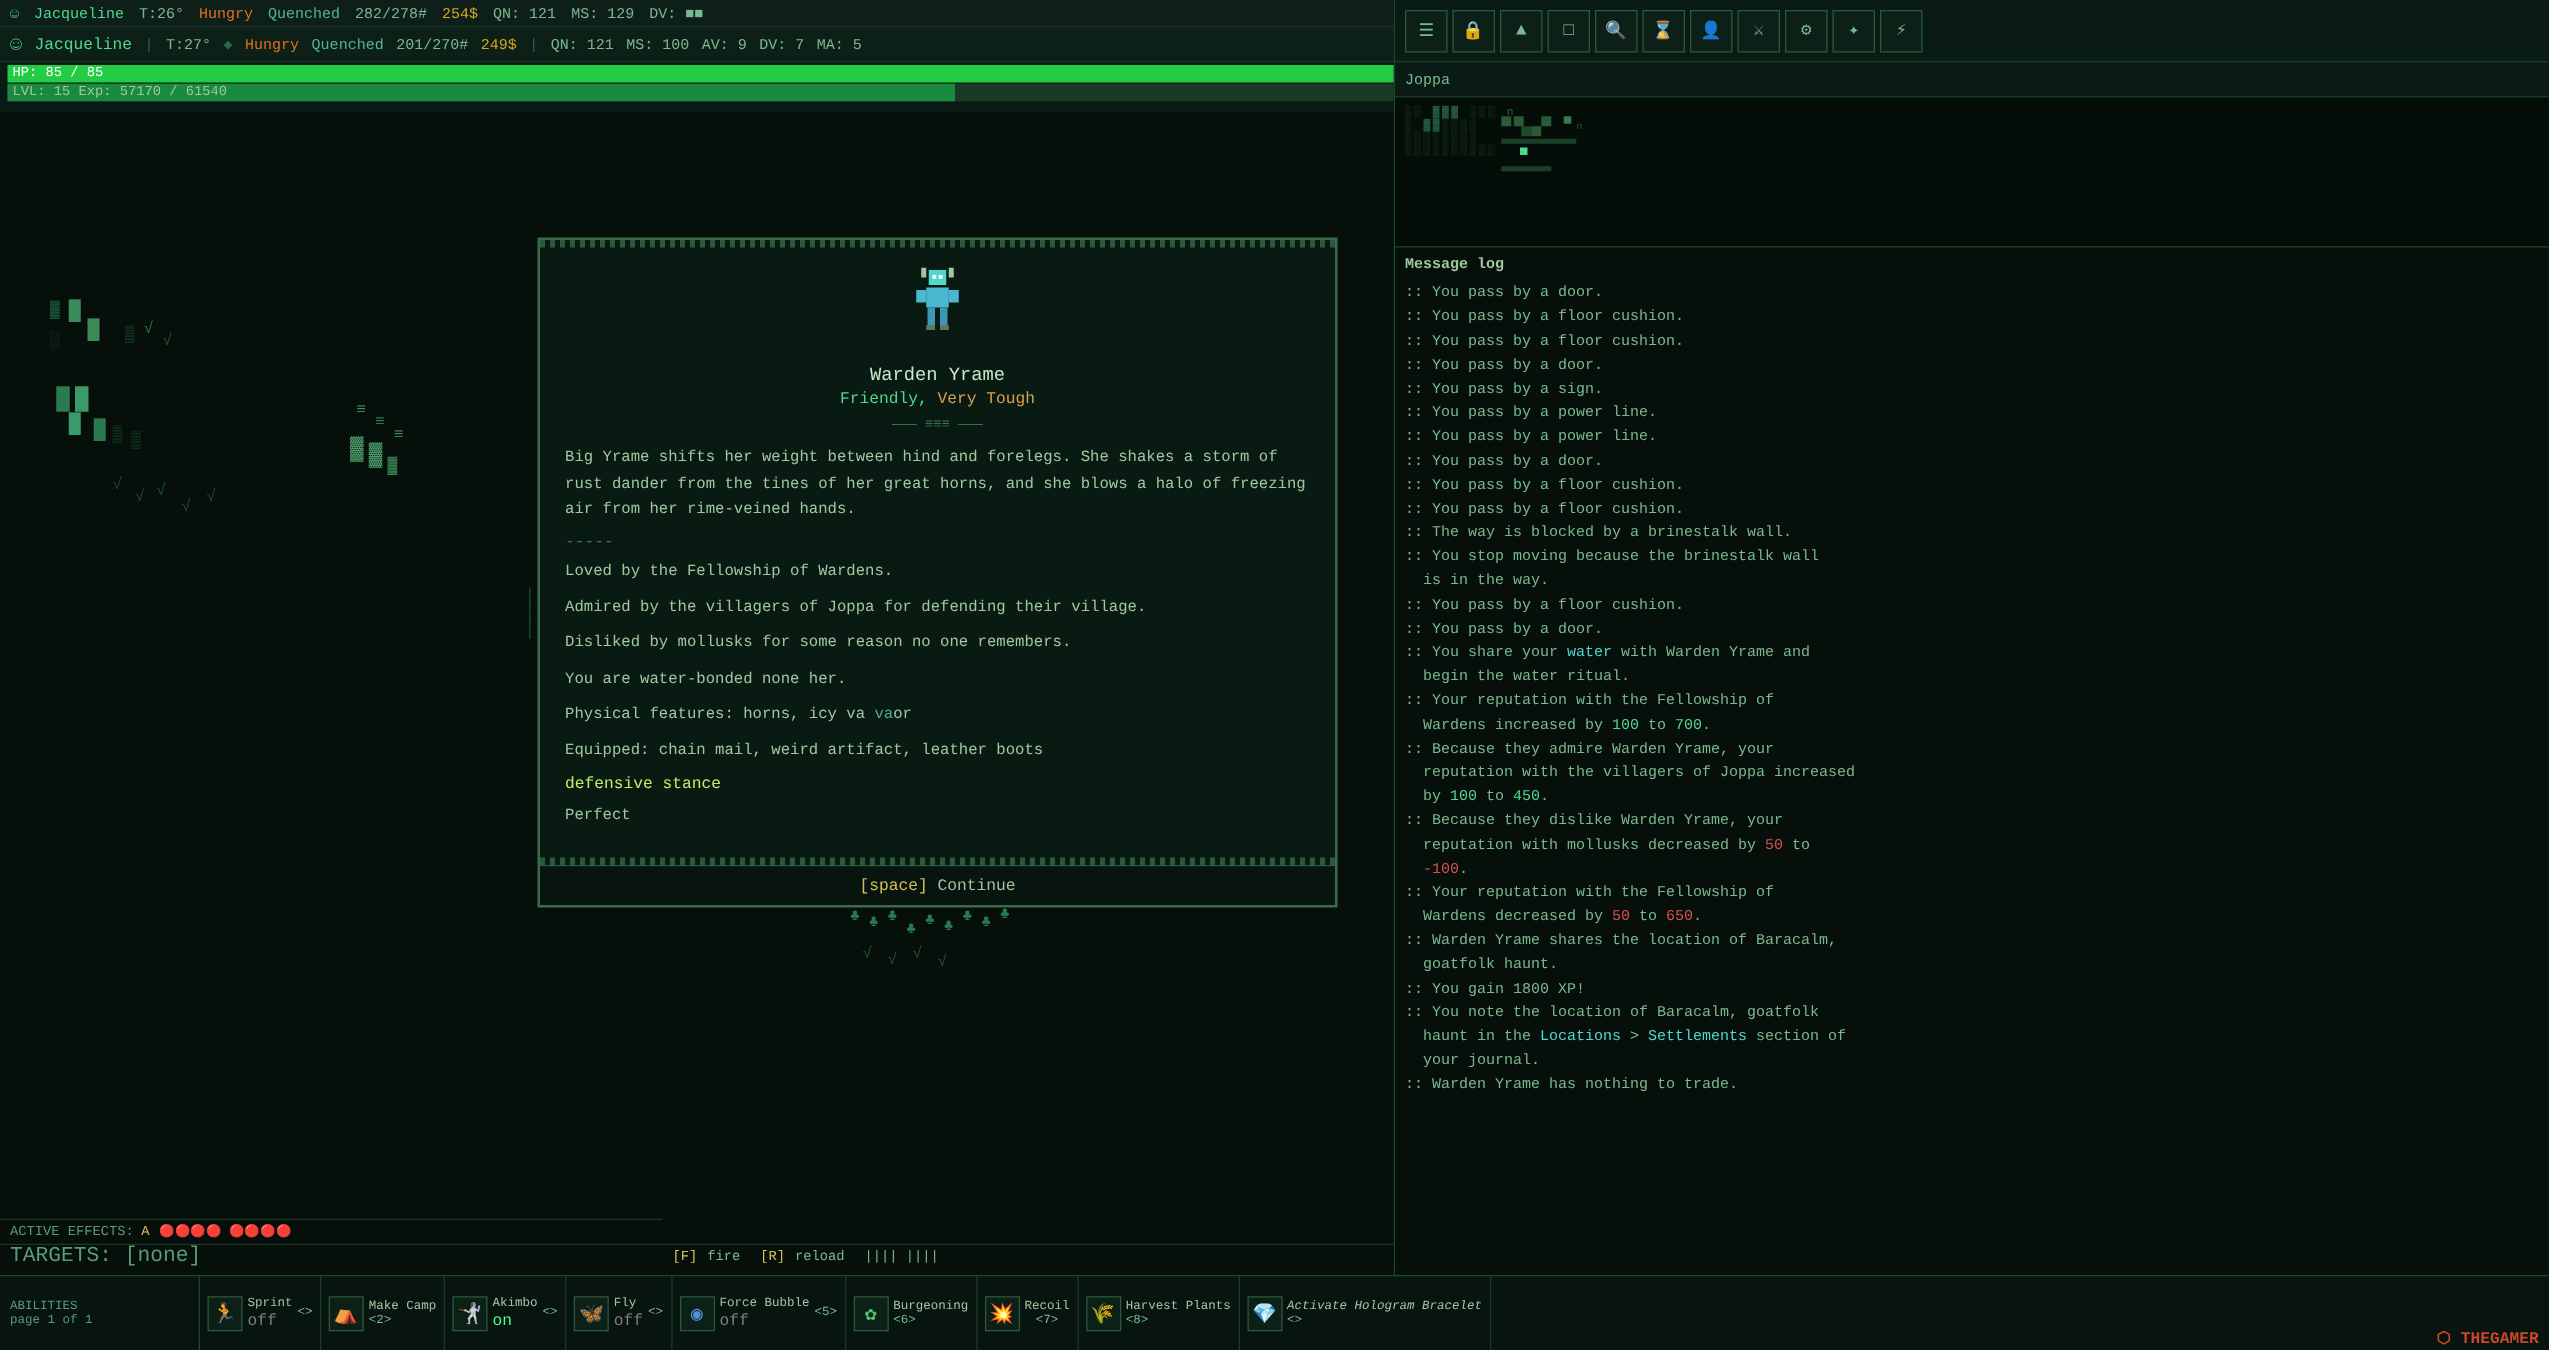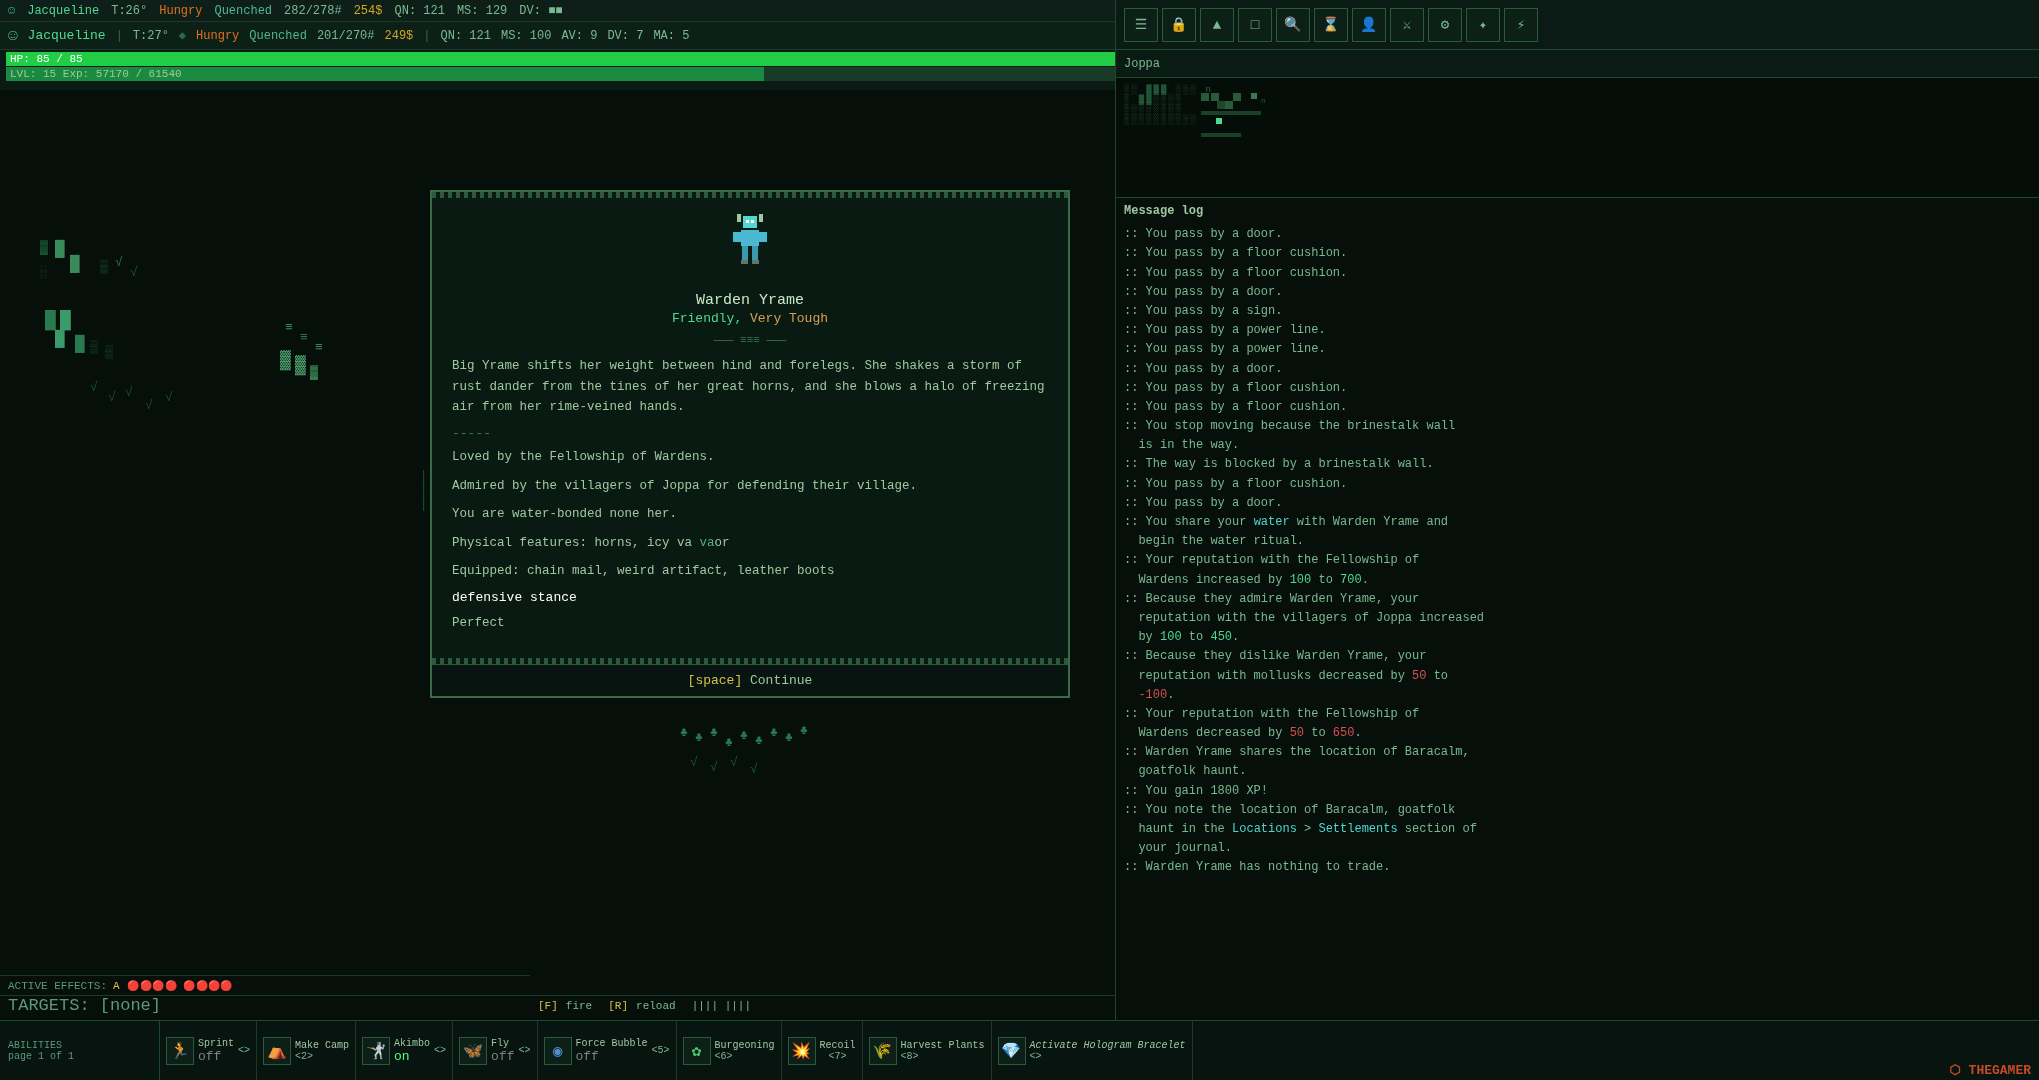--- a/index.html
+++ b/index.html
@@ -240,21 +240,21 @@
       line-height: 1.65;
       color: #a0c8a0;
       margin-bottom: 8px;
     }
 
     .dialog-separator {
       color: #3a7a5a;
       margin: 6px 0;
     }
 
-    .dialog-green { color: #ffffff; }
+    .dialog-green { color: #bef264; }
     .dialog-va { color: #50a890; }
 
     .dialog-footer {
       height: 6px;
       background: repeating-linear-gradient(90deg, #2a5a3a 0px, #2a5a3a 4px, #091a12 4px, #091a12 8px);
     }
 
     .dialog-continue {
       display: flex;
       justify-content: center;
@@ -578,20 +578,21 @@
       </div>
 
       <div class="dialog-divider">——— ≡≡≡ ———</div>
 
       <div class="dialog-body">Big Yrame shifts her weight between hind and forelegs. She shakes a storm of rust dander from the tines of her great horns, and she blows a halo of freezing air from her rime-veined hands.</div>
 
       <div class="dialog-separator">-----</div>
 
       <div class="dialog-body">Loved by the Fellowship of Wardens.</div>
       <div class="dialog-body">Admired by the villagers of Joppa for defending their village.</div>
+      <div class="dialog-body">Disliked by mollusks for some reason no one remembers.</div>
       <div class="dialog-body">You are water-bonded none her.</div>
 
       <div class="dialog-body">
         <span>Physical features: horns, icy va</span><span class="dialog-va"> va</span><span>or</span>
       </div>
       <div class="dialog-body">Equipped: chain mail, weird artifact, leather boots</div>
 
       <div style="margin-top:8px;">
         <span class="dialog-green">defensive stance</span>
       </div>
@@ -660,22 +661,22 @@
     <div class="msg-line">:: You pass by a door.</div>
     <div class="msg-line">:: You pass by a floor cushion.</div>
     <div class="msg-line">:: You pass by a floor cushion.</div>
     <div class="msg-line">:: You pass by a door.</div>
     <div class="msg-line">:: You pass by a sign.</div>
     <div class="msg-line">:: You pass by a power line.</div>
     <div class="msg-line">:: You pass by a power line.</div>
     <div class="msg-line">:: You pass by a door.</div>
     <div class="msg-line">:: You pass by a floor cushion.</div>
     <div class="msg-line">:: You pass by a floor cushion.</div>
+    <div class="msg-line">:: The way is blocked by a brinestalk wall.</div>
     <div class="msg-line">:: You stop moving because the brinestalk wall<br>&nbsp;&nbsp;is in the way.</div>
-    <div class="msg-line">:: The way is blocked by a brinestalk wall.</div>
     <div class="msg-line">:: You pass by a floor cushion.</div>
     <div class="msg-line">:: You pass by a door.</div>
     <div class="msg-line">:: You share your <span class="msg-highlight">water</span> with Warden Yrame and<br>&nbsp;&nbsp;begin the water ritual.</div>
     <div class="msg-line">:: Your reputation with the Fellowship of<br>&nbsp;&nbsp;Wardens increased by <span class="msg-number-up">100</span> to <span class="msg-number-up">700</span>.</div>
     <div class="msg-line">:: Because they admire Warden Yrame, your<br>&nbsp;&nbsp;reputation with the villagers of Joppa increased<br>&nbsp;&nbsp;by <span class="msg-number-up">100</span> to <span class="msg-number-up">450</span>.</div>
     <div class="msg-line">:: Because they dislike Warden Yrame, your<br>&nbsp;&nbsp;reputation with mollusks decreased by <span class="msg-number-down">50</span> to<br>&nbsp;&nbsp;<span class="msg-number-down">-100</span>.</div>
     <div class="msg-line">:: Your reputation with the Fellowship of<br>&nbsp;&nbsp;Wardens decreased by <span class="msg-number-down">50</span> to <span class="msg-number-down">650</span>.</div>
     <div class="msg-line">:: Warden Yrame shares the location of Baracalm,<br>&nbsp;&nbsp;goatfolk haunt.</div>
     <div class="msg-line">:: You gain 1800 XP!</div>
     <div class="msg-line">:: You note the location of Baracalm, goatfolk<br>&nbsp;&nbsp;haunt in the <span class="msg-highlight">Locations</span> &gt; <span class="msg-highlight">Settlements</span> section of<br>&nbsp;&nbsp;your journal.</div>

